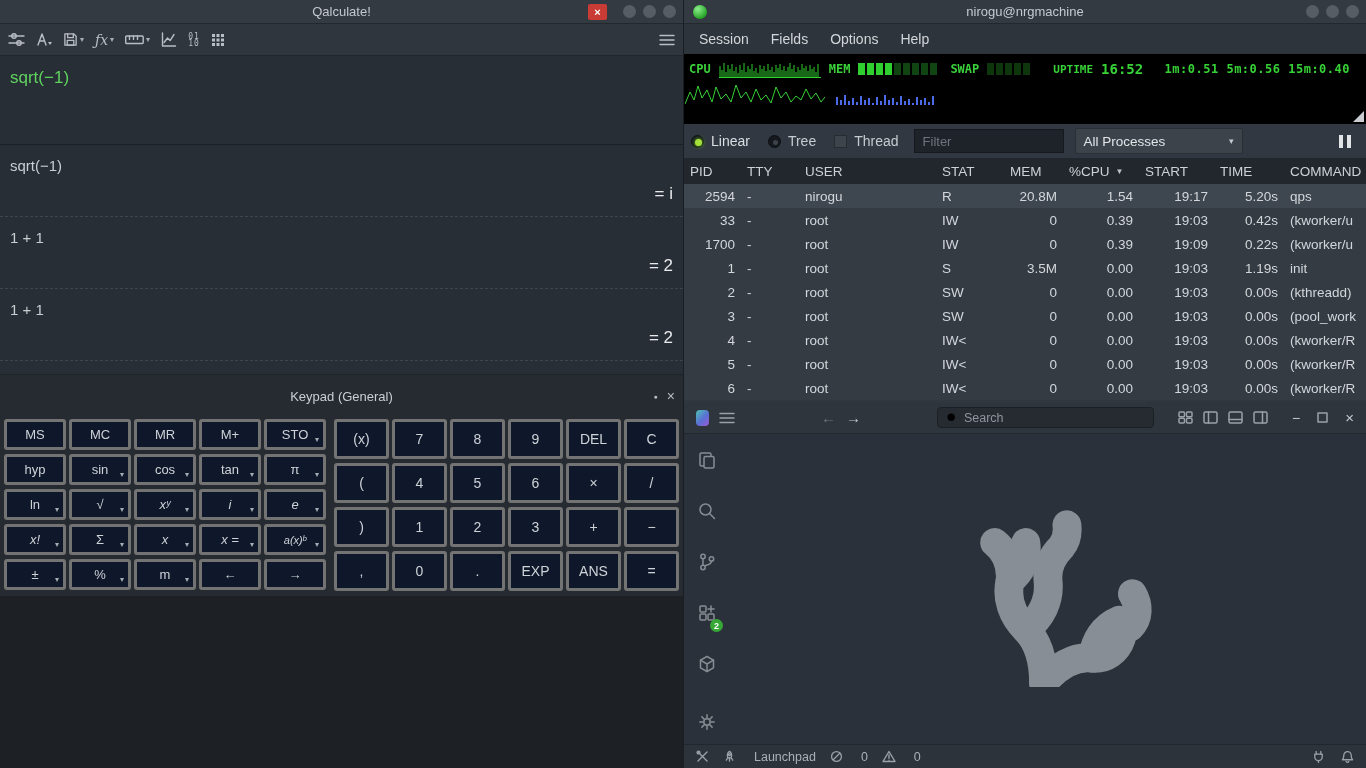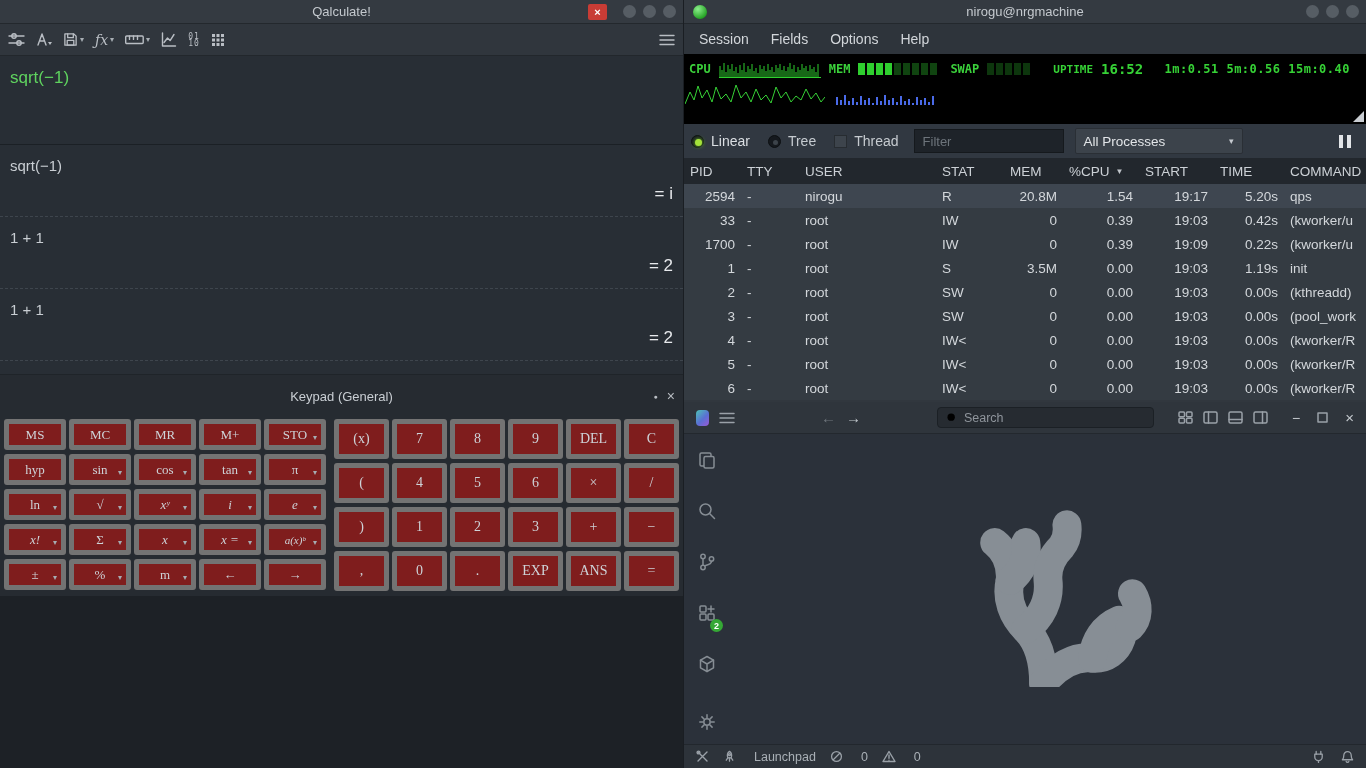--- a/index.html
+++ b/index.html
@@ -46,22 +46,22 @@
                    justify-content:center; }
   .keypad-title { color:#c9ced3; font-size:13px; }
   .keypad-ctrls { position:absolute; right:8px; top:0; height:100%; display:flex;
                   align-items:center; gap:9px; color:#b9bec3; }
   .kp-detach { font-size:7px; }
   .kp-close { font-size:14px; }
   .keypad-grids { display:flex; gap:8px; padding:2px 4px 5px; flex:1; }
   .kgrid { display:grid; gap:4px 3px; }
   .kgrid.left  { flex:0 0 322px; grid-template-columns:repeat(5,1fr); grid-auto-rows:31px; }
   .kgrid.right { flex:1; grid-template-columns:repeat(6,1fr); grid-auto-rows:40px; }
-  .kbtn { position:relative; background:#7f1d1d; border:5px solid #737373; border-radius:3px;
-          color:#ced3d8; font-size:13px; font-family:Liberation Serif, serif;
+  .kbtn { position:relative; background:#0f172a; border:3px solid #737373; border-radius:3px;
+          color:#ced3d8; font-size:13px; font-family:Liberation Sans, sans-serif;
           display:flex; align-items:center; justify-content:center; }
   .kgrid.right .kbtn { font-size:14px; }
   .kbtn.it .klabel { font-style:italic; }
   .kbtn.sm .klabel { font-size:11px; }
   .kcaret { position:absolute; right:4px; bottom:3px; font-size:8px; color:#a6acb2; }
 
   
   .qps { position:absolute; left:683px; top:0; width:683px; height:402px;
          background:#31373e; border-left:1px solid #1a1e23;
          display:flex; flex-direction:column; }

